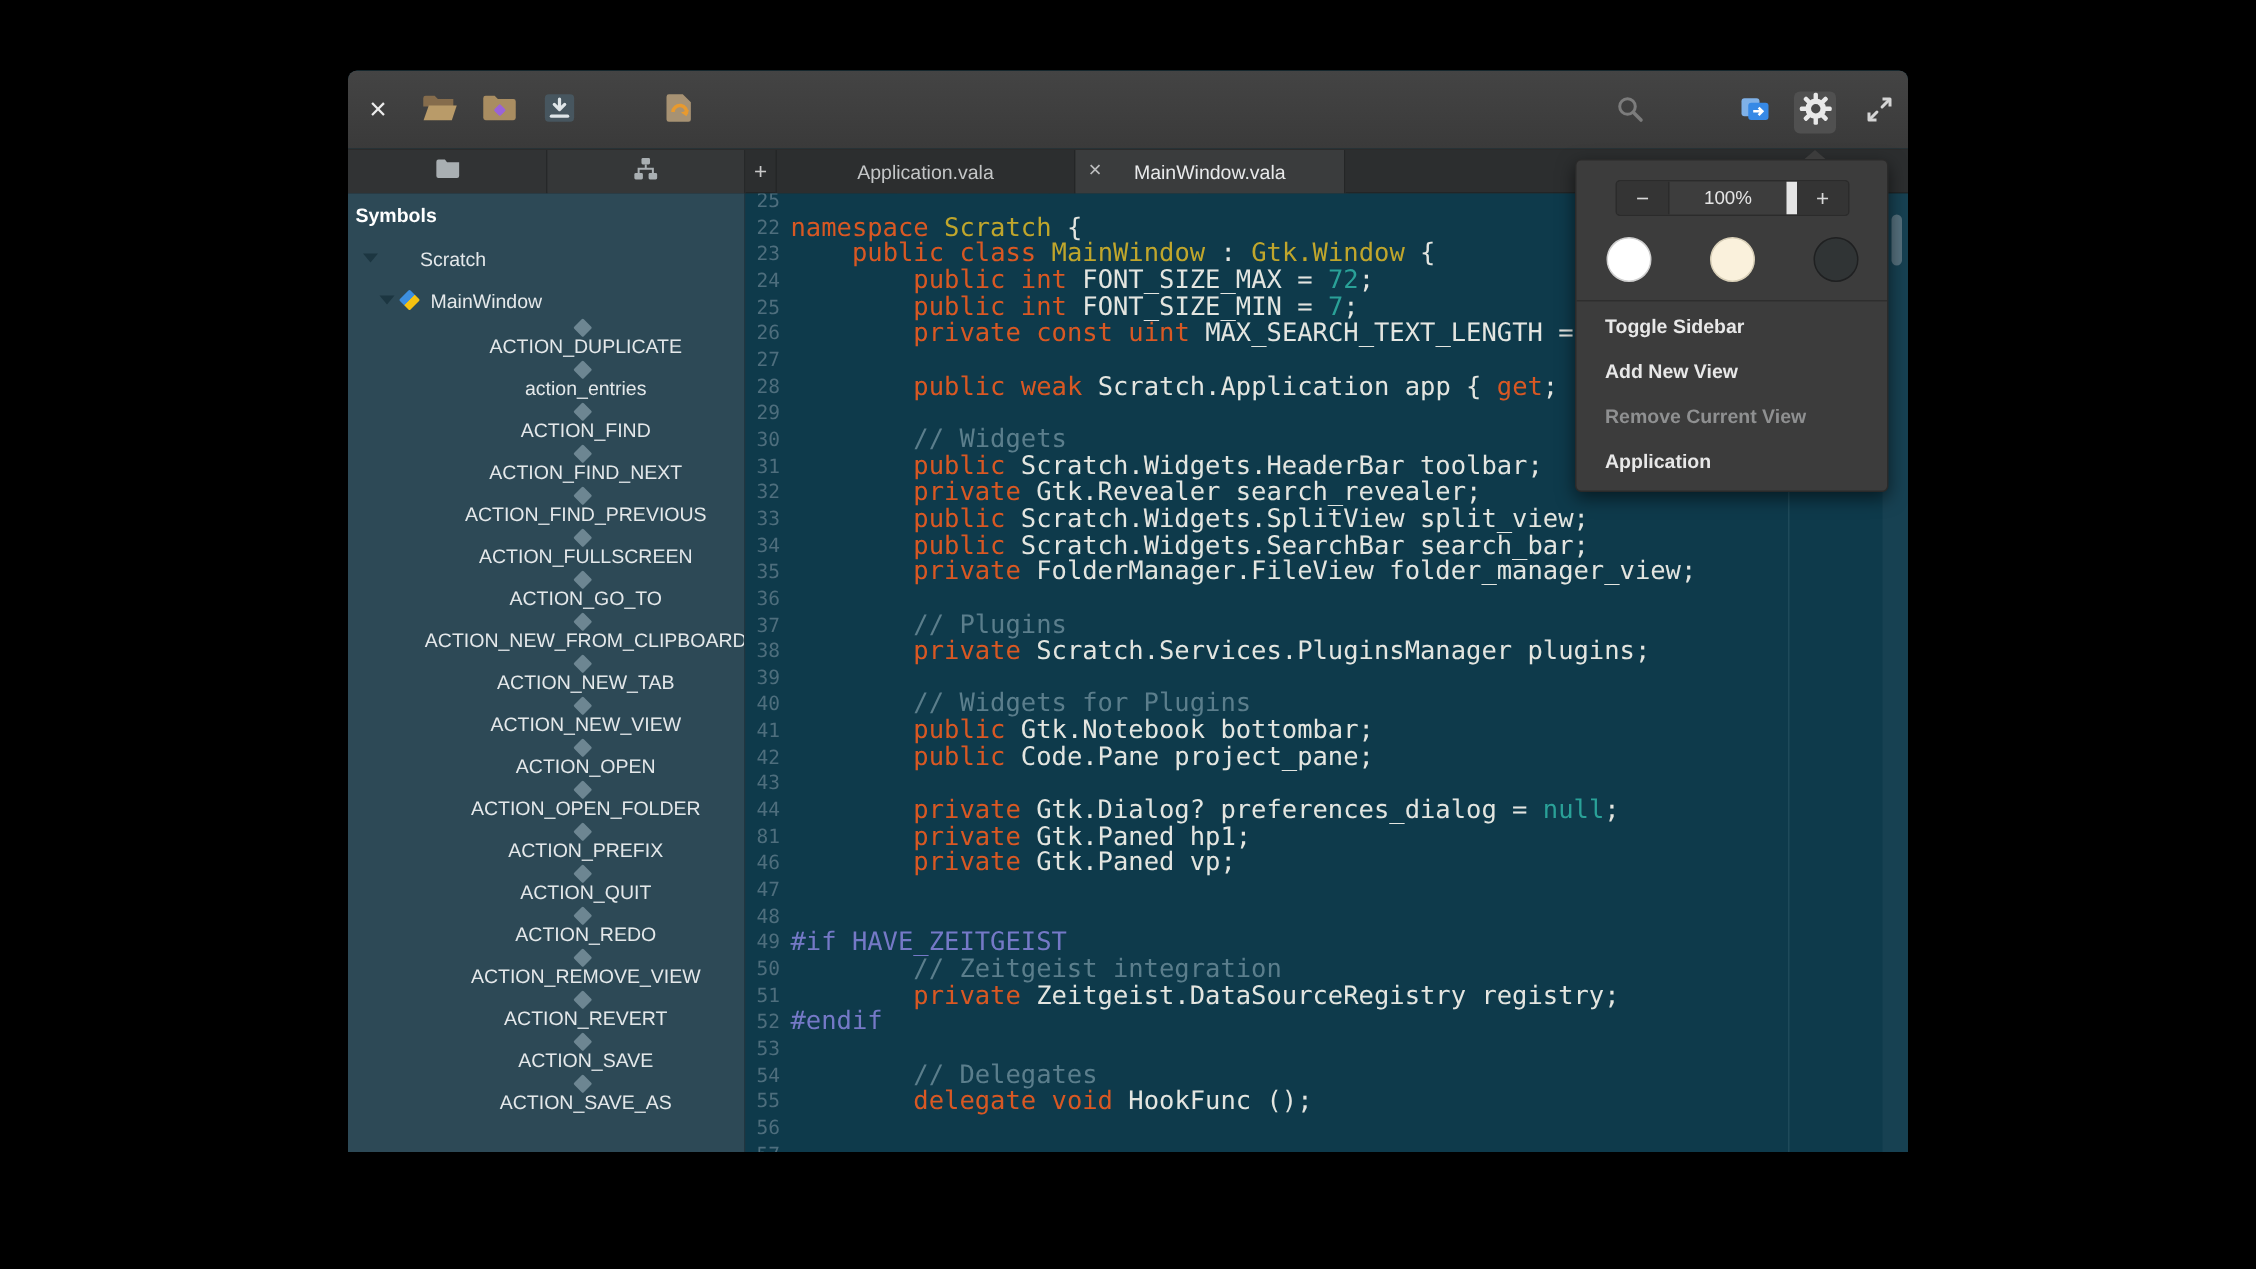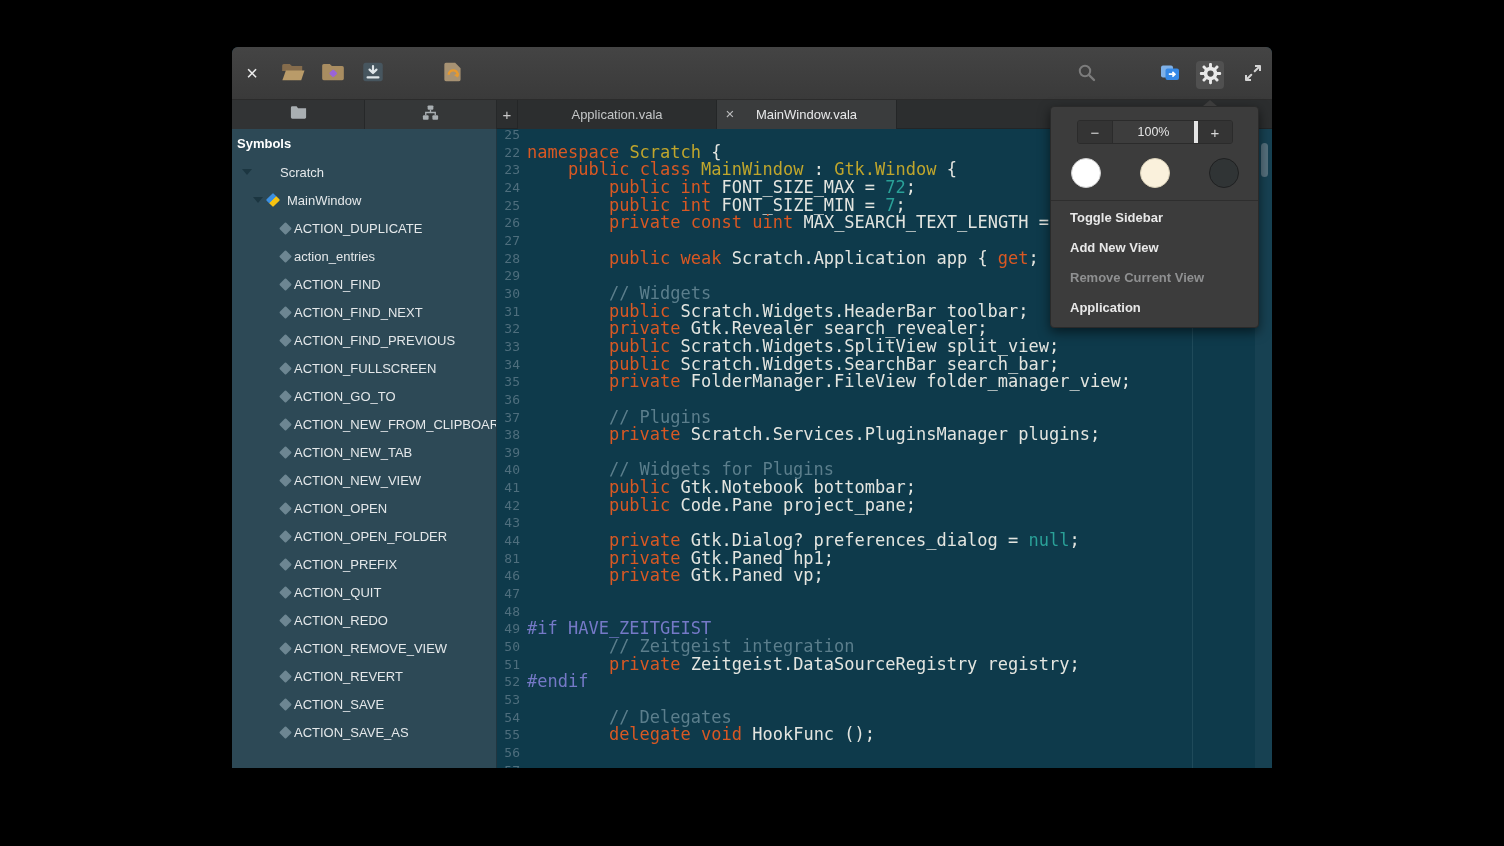--- a/index.html
+++ b/index.html
@@ -41,21 +41,21 @@
   .tab-close{position:absolute;left:6px;top:0;height:29px;line-height:28px;color:#bcbdbe;font-size:15px;width:14px;text-align:center;}
 
   
   .sidebar{position:absolute;left:0;top:82px;width:265px;height:639px;background:#2d4956;
            overflow:hidden;border-right:1px solid rgba(0,0,0,0.25);box-sizing:border-box;}
   .symbols-title{position:absolute;left:5px;top:7px;font-size:13px;font-weight:bold;color:#fff;}
   .tree{position:absolute;left:0;top:29px;width:100%;}
   .tree-row{height:28px;display:flex;align-items:center;}
   .tree-row.root{padding-left:10px;}
   .tree-row.cls{padding-left:21px;}
-  .tree-row.member{padding-left:49px;}
+  .tree-row.member{padding-left:49px;flex-direction:column;}
   .expander{width:0;height:0;border-left:5px solid transparent;border-right:5px solid transparent;
             border-top:6px solid #1c3641;flex:0 0 auto;}
   .root .tree-label{margin-left:28px;}
   .diamond{width:9px;height:9px;background:#6d8692;transform:rotate(45deg);border-radius:1px;flex:0 0 auto;}
   .class-diamond{width:10px;height:10px;margin-left:5px;
                  background:linear-gradient(90deg,#3d8fe0 50%,#f5c211 50%);}
   .cls .tree-label{margin-left:9px;}
   .member .tree-label{margin-left:4px;}
   .tree-label{font-size:13px;color:#e4e8ea;white-space:nowrap;}
 
@@ -79,21 +79,21 @@
   
   .popover{position:absolute;left:818px;top:59px;width:209px;height:222px;background:#3c3c3c;
            border:1px solid #2a2a2a;border-radius:4px;box-shadow:0 4px 12px rgba(0,0,0,0.55);z-index:10;box-sizing:border-box;}
   .popover-arrow{position:absolute;left:971px;top:53px;width:0;height:0;z-index:11;
                  border-left:7px solid transparent;border-right:7px solid transparent;border-bottom:6px solid #3c3c3c;}
   .zoom-group{position:absolute;left:26px;top:13px;width:156px;height:24px;display:flex;
               border:1px solid #2b2b2b;border-radius:3px;overflow:hidden;box-sizing:border-box;}
   .zoom-btn{width:34px;background:#343434;color:#d8d8d8;font-size:15px;display:flex;
             align-items:center;justify-content:center;}
   .zoom-label{flex:1;background:#3d3d3d;color:#e4e4e4;font-size:12.5px;display:flex;
-              align-items:center;justify-content:center;border-left:1px solid #2b2b2b;border-right:4px solid #e5e5e5;}
+              align-items:center;justify-content:center;border-left:1px solid #2b2b2b;border-right:7px solid #e5e5e5;}
   .scheme-circle{position:absolute;top:51px;width:30px;height:30px;border-radius:50%;box-sizing:border-box;}
   .scheme-0{left:20px;border:1px solid #cfcfcf;}
   .scheme-1{left:89px;border:1px solid #d9d0b8;}
   .scheme-2{left:158px;border:1px solid #1f2021;}
   .menu-sep{position:absolute;left:0;top:93px;width:100%;height:1px;background:#2e2e2e;}
   .menu-items{position:absolute;left:0;top:96px;width:100%;}
   .menu-item{height:30px;line-height:30px;padding-left:19px;font-size:13px;color:#e8e8e8;white-space:nowrap;font-weight:bold;}
   .menu-item.disabled{color:#8f9091;}
 </style>
 </head>

